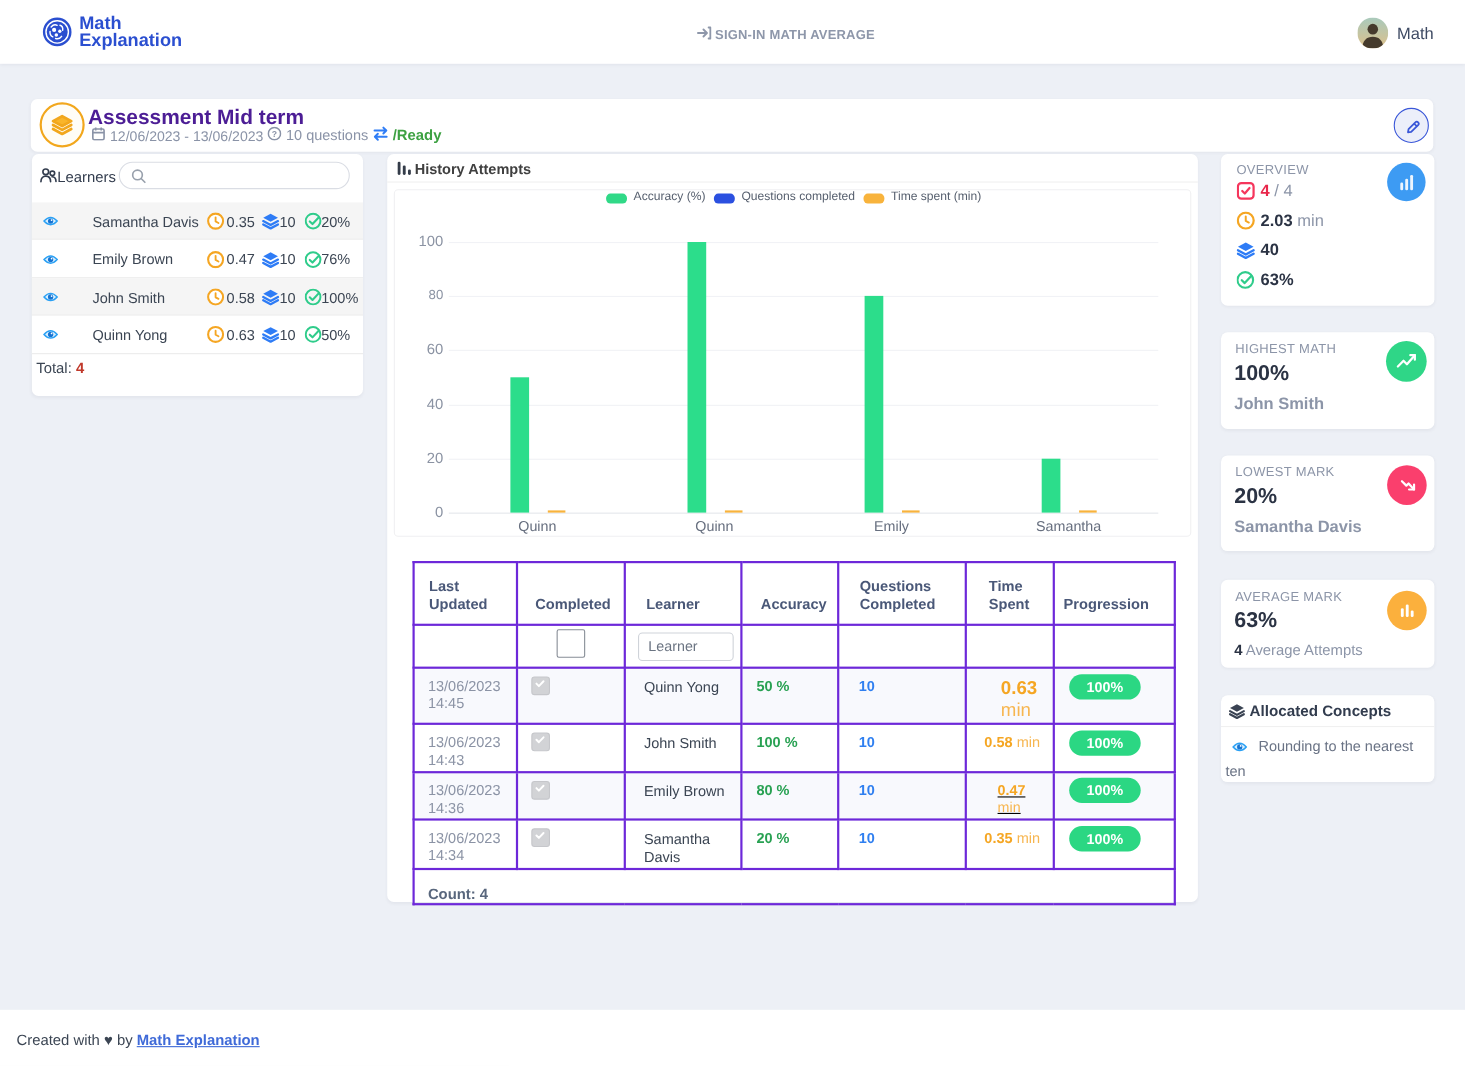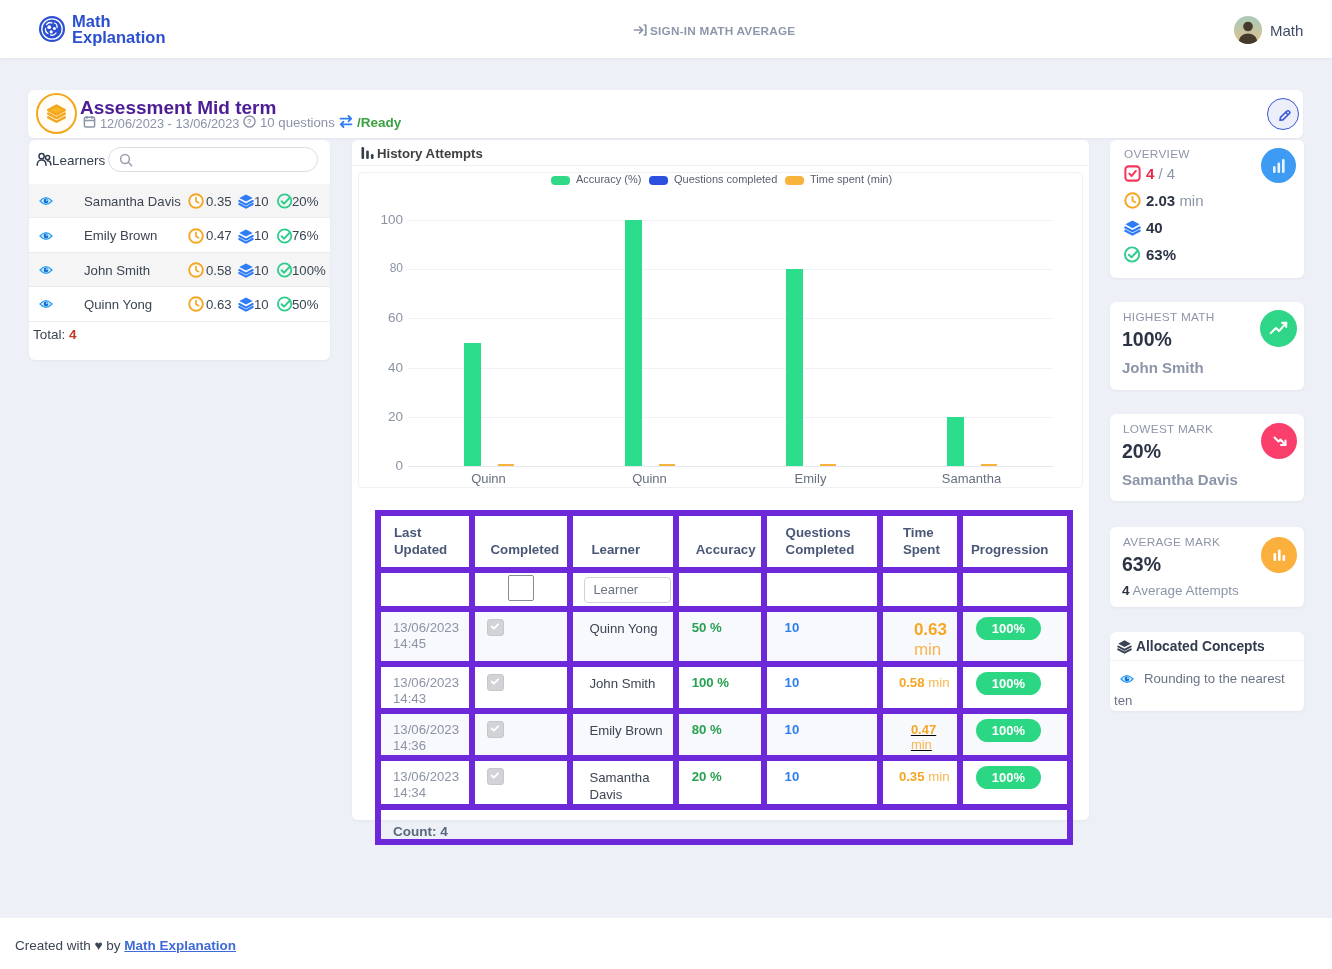--- a/index.html
+++ b/index.html
@@ -223,21 +223,21 @@
 <div class="a" style="left:589.5px;top:471.0px;width:120px;text-align:center;font-size:13px;color:#676f7f;">Quinn</div>
 <div class="a" style="left:786.0px;top:269.2px;width:17px;height:196.8px;background:#2cdd8b;"></div>
 <div class="a" style="left:820.0px;top:463.5px;width:16px;height:2.5px;background:#f8b33c;"></div>
 <div class="a" style="left:750.5px;top:471.0px;width:120px;text-align:center;font-size:13px;color:#676f7f;">Emily</div>
 <div class="a" style="left:947.0px;top:416.8px;width:17px;height:49.2px;background:#2cdd8b;"></div>
 <div class="a" style="left:981.0px;top:463.5px;width:16px;height:2.5px;background:#f8b33c;"></div>
 <div class="a" style="left:911.5px;top:471.0px;width:120px;text-align:center;font-size:13px;color:#676f7f;">Samantha</div>
 
 <style>
 #dt{position:absolute;left:375px;top:510px;width:692px;border-collapse:collapse;table-layout:fixed;font-family:"Liberation Sans",sans-serif;}
-#dt td{border:6px solid #6d28d9;overflow:hidden;}
+#dt td{border:2px solid #6d28d9;overflow:hidden;}
 #dt tr.hd td{vertical-align:bottom;padding:0 0 9px 16px;color:#4a5878;font-size:13.3px;font-weight:bold;line-height:17px;}
 .cbx{display:inline-block;width:15px;height:15px;border-radius:3px;background:#d2d3d6;border:1px solid #c6c7cb;text-align:center;vertical-align:top;line-height:12px;}
 #dt tr.dr td{vertical-align:top;padding-top:8px;}
 .pill{display:inline-block;width:65px;height:23px;border-radius:12px;background:#2bd783;color:#fff;font-size:13px;font-weight:bold;text-align:center;line-height:23px;}
 </style>
 <table id="dt">
 <colgroup>
         <col style="width:93.5px">
         <col style="width:98.9px">
         <col style="width:105.3px">

